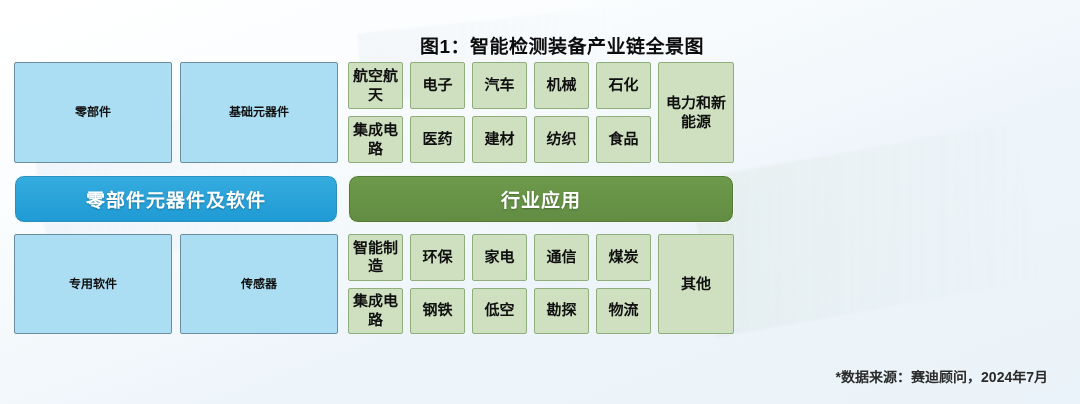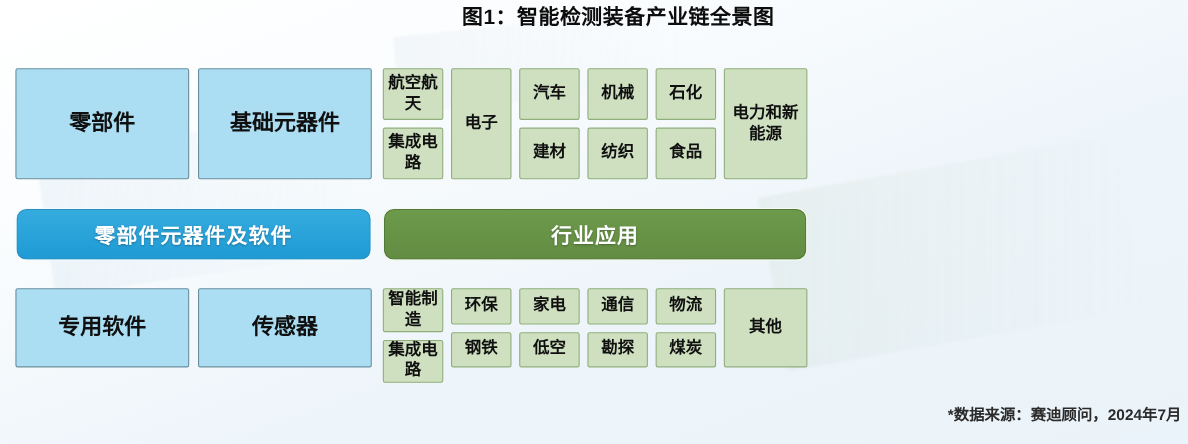--- a/index.html
+++ b/index.html
@@ -33,21 +33,21 @@
   .wm-c { left: 360px; top: 20px;  width: 260px; height: 70px;
           background: linear-gradient(100deg, rgba(198,214,228,.30), rgba(240,246,250,.02));
           transform: rotate(-6deg); filter: blur(1px); }
 
   .page { position: relative; z-index: 1; width: 1080px; height: 404px; }
 
   
   .title-bar {
     height: 58px;
     display: flex;
-    align-items: flex-start;
+    align-items: flex-end;
     justify-content: center;
     margin-left: 44px;
   }
   .title {
     font-size: 19px;
     font-weight: bold;
     letter-spacing: .5px;
     color: #0d0d0d;
     white-space: nowrap;
   }
@@ -70,40 +70,40 @@
   }
   .col-left  { width: 324px; }
   .col-mid   { width: 318px; }
   .col-right { width: 386px; }
 
   .row-top, .row-bottom {
     display: flex;
     gap: 8px;
   }
   .row-top    { height: 101px; }
-  .row-bottom { height: 72px; }
+  .row-bottom { height: 100px; }
 
   
   .box {
     box-sizing: border-box;
     display: flex;
     align-items: center;
     justify-content: center;
     text-align: center;
     font-weight: bold;
     line-height: 1.25;
     border-radius: 2px;
   }
 
   
   .box-blue {
     flex: 1;
     background: #abdef3;
     border: 1px solid #6a8e9e;
-    font-size: 20px;
+    font-size: 12px;
     color: #101010;
   }
   
   .box-steel {
     flex: 1;
     background: #b2ccd3;
     border: 1px solid #7d98a1;
     font-size: 15px;
     color: #101010;
     padding: 0 6px;
@@ -171,21 +171,21 @@
   .ind-tall {
     width: 76px;
     display: flex;
     align-items: center;
     justify-content: center;
   }
 
   
   .footer {
     position: absolute;
-    right: 6px;
+    right: 32px;
     bottom: 18px;
     font-size: 14px;
     font-weight: bold;
     color: #2b2b2b;
     white-space: nowrap;
   }
 </style>
 </head>
 <body>
 
@@ -223,20 +223,21 @@
         <div class="ind-grid">
           <div class="ind-pairs">
 
             <div class="ind-pair-col ind-wide">
               <div class="box box-green">航空航天</div>
               <div class="box box-green">集成电路</div>
             </div>
 
             <div class="ind-pair-col">
               <div class="box box-green">电子</div>
+              <div class="box box-green">医药</div>
             </div>
 
             <div class="ind-pair-col">
               <div class="box box-green">汽车</div>
               <div class="box box-green">建材</div>
             </div>
 
             <div class="ind-pair-col">
               <div class="box box-green">机械</div>
               <div class="box box-green">纺织</div>
@@ -272,22 +273,22 @@
               <div class="box box-green">家电</div>
               <div class="box box-green">低空</div>
             </div>
 
             <div class="ind-pair-col">
               <div class="box box-green">通信</div>
               <div class="box box-green">勘探</div>
             </div>
 
             <div class="ind-pair-col">
+              <div class="box box-green">煤炭</div>
               <div class="box box-green">物流</div>
-              <div class="box box-green">煤炭</div>
             </div>
 
           </div>
           <div class="box box-green ind-tall">其他</div>
         </div>
       </div>
 
     </div>
   </div>
 

